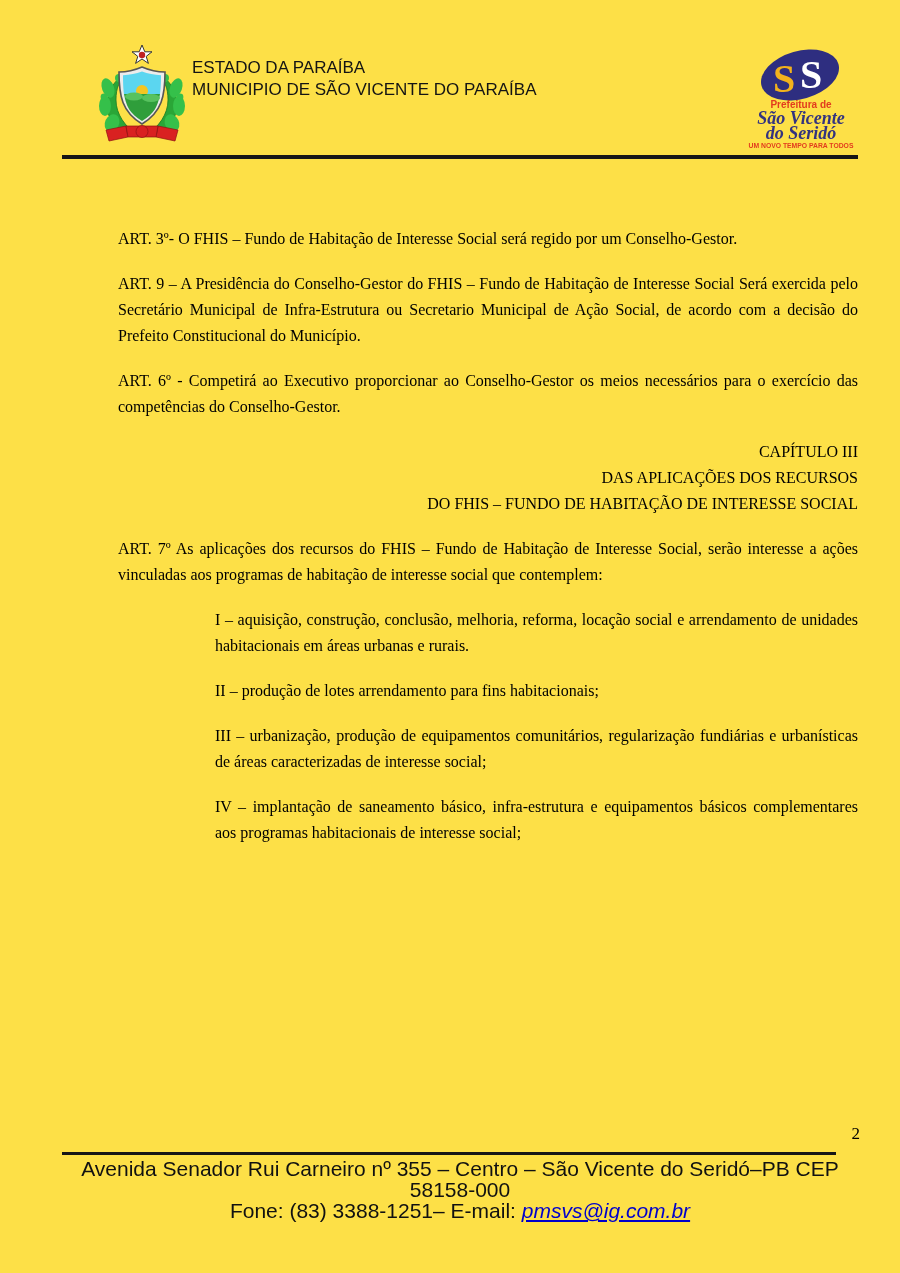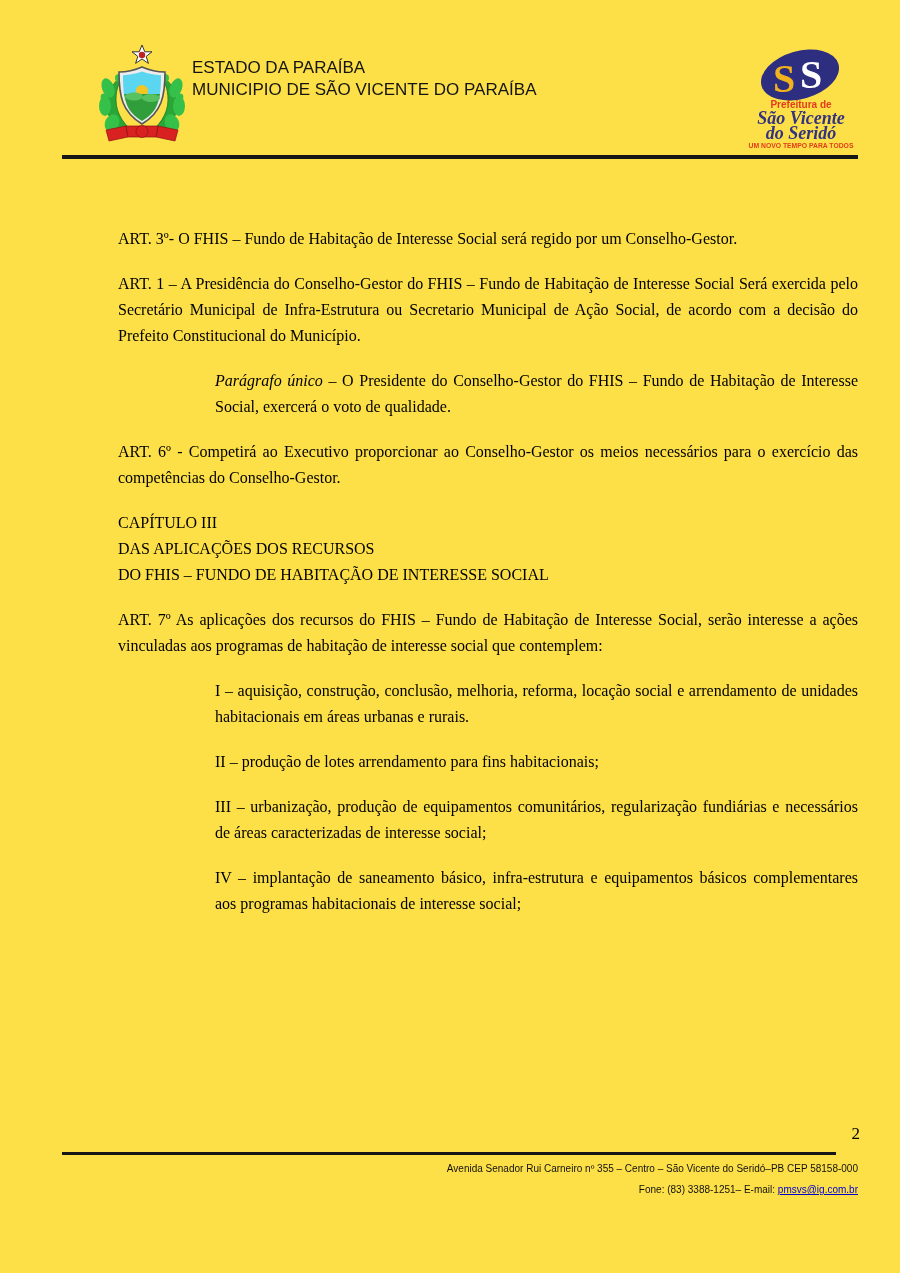--- a/index.html
+++ b/index.html
@@ -18,30 +18,30 @@
   .org-block .bold{font-weight:bold;}
   .city-logo{position:absolute;left:740px;top:48px;width:120px;height:102px;}
   .header-rule{position:absolute;left:62px;top:155px;width:796px;height:4px;background:#161616;}
   
   .doc-body{
     position:absolute;left:118px;top:226px;width:740px;
     font-size:16px;line-height:26px;text-align:justify;
   }
   .doc-body .para{margin:0 0 19px 0;}
   .doc-body .indent{margin-left:97px;}
-  .doc-body .center-block{text-align:left;}
+  .doc-body .center-block{text-align:right;}
   .italic{font-style:italic;}
   
   .page-num{position:absolute;right:40px;top:1124px;font-size:17px;}
   .footer-rule{position:absolute;left:62px;top:1152px;width:774px;height:3px;background:#161616;}
   .footer-text{
-    position:absolute;left:62px;top:1158px;width:796px;text-align:right;
-    font-family:"Liberation Sans",sans-serif;font-size:10px;line-height:21px;color:#111;
+    position:absolute;left:62px;top:1158px;width:796px;text-align:center;
+    font-family:"Liberation Sans",sans-serif;font-size:21px;line-height:21px;color:#111;
   }
-  .footer-text a{color:#0000cc;text-decoration:underline;cursor:pointer;}
+  .footer-text a{color:#0000cc;text-decoration:underline;cursor:pointer;font-style:italic;}
 </style>
 </head>
 <body>
 
 <div class="page">
 
   <div class="crest">
     <svg viewBox="0 0 100 104" width="100" height="104" aria-hidden="true">
 
       <g fill="#2aa637" stroke="#157a22" stroke-width="0.8">
@@ -96,32 +96,31 @@
       <text x="61" y="76" text-anchor="middle" font-family="Liberation Serif, serif" font-weight="bold" font-style="italic" font-size="18" fill="#333380">São Vicente</text>
       <text x="61" y="91" text-anchor="middle" font-family="Liberation Serif, serif" font-weight="bold" font-style="italic" font-size="18" fill="#333380">do Seridó</text>
       <text x="61" y="100" text-anchor="middle" font-family="Liberation Sans, sans-serif" font-weight="bold" font-size="6.8" fill="#e23b1e">UM NOVO TEMPO PARA TODOS</text>
     </svg>
   </div>
 
   <div class="header-rule"></div>
 
   <div class="doc-body">
     <p class="para">ART. 3º- O FHIS – Fundo de Habitação de Interesse Social será regido por um Conselho-Gestor.</p>
-    <p class="para">ART. 1 – A Presidência do Conselho-Gestor do FHIS – Fundo de Habitação de Interesse Social Será exercida pelo Secretário Municipal de Infra-Estrutura ou Secretario Municipal de Ação Social, de acordo com a decisão do Prefeito Constitucional do Município.</p>
-    <p class="para indent"><span class="italic">Parágrafo único</span><span> – O Presidente do Conselho-Gestor do FHIS – Fundo de Habitação de Interesse Social, exercerá o voto de qualidade.</span></p>
+    <p class="para">ART. 9 – A Presidência do Conselho-Gestor do FHIS – Fundo de Habitação de Interesse Social Será exercida pelo Secretário Municipal de Infra-Estrutura ou Secretario Municipal de Ação Social, de acordo com a decisão do Prefeito Constitucional do Município.</p>
     <p class="para">ART. 6º - Competirá ao Executivo proporcionar ao Conselho-Gestor os meios necessários para o exercício das competências do Conselho-Gestor.</p>
     <div class="para center-block">
       <div>CAPÍTULO III</div>
       <div>DAS APLICAÇÕES DOS RECURSOS</div>
       <div>DO FHIS – FUNDO DE HABITAÇÃO DE INTERESSE SOCIAL</div>
     </div>
     <p class="para">ART. 7º As aplicações dos recursos do FHIS – Fundo de Habitação de Interesse Social, serão interesse a ações vinculadas aos programas de habitação de interesse social que contemplem:</p>
     <p class="para indent">I – aquisição, construção, conclusão, melhoria, reforma, locação social e arrendamento de unidades habitacionais em áreas urbanas e rurais.</p>
     <p class="para indent">II – produção de lotes arrendamento para fins habitacionais;</p>
-    <p class="para indent">III – urbanização, produção de equipamentos comunitários, regularização fundiárias e necessários de áreas caracterizadas de interesse social;</p>
+    <p class="para indent">III – urbanização, produção de equipamentos comunitários, regularização fundiárias e urbanísticas de áreas caracterizadas de interesse social;</p>
     <p class="para indent">IV – implantação de saneamento básico, infra-estrutura e equipamentos básicos complementares aos programas habitacionais de interesse social;</p>
   </div>
 
   <div class="page-num">2</div>
   <div class="footer-rule"></div>
   <div class="footer-text">
     <div>Avenida Senador Rui Carneiro nº 355 – Centro – São Vicente do Seridó–PB CEP 58158-000</div>
     <div><span>Fone: (83) 3388-1251– E-mail: </span><a>pmsvs@ig.com.br</a></div>
   </div>
 

